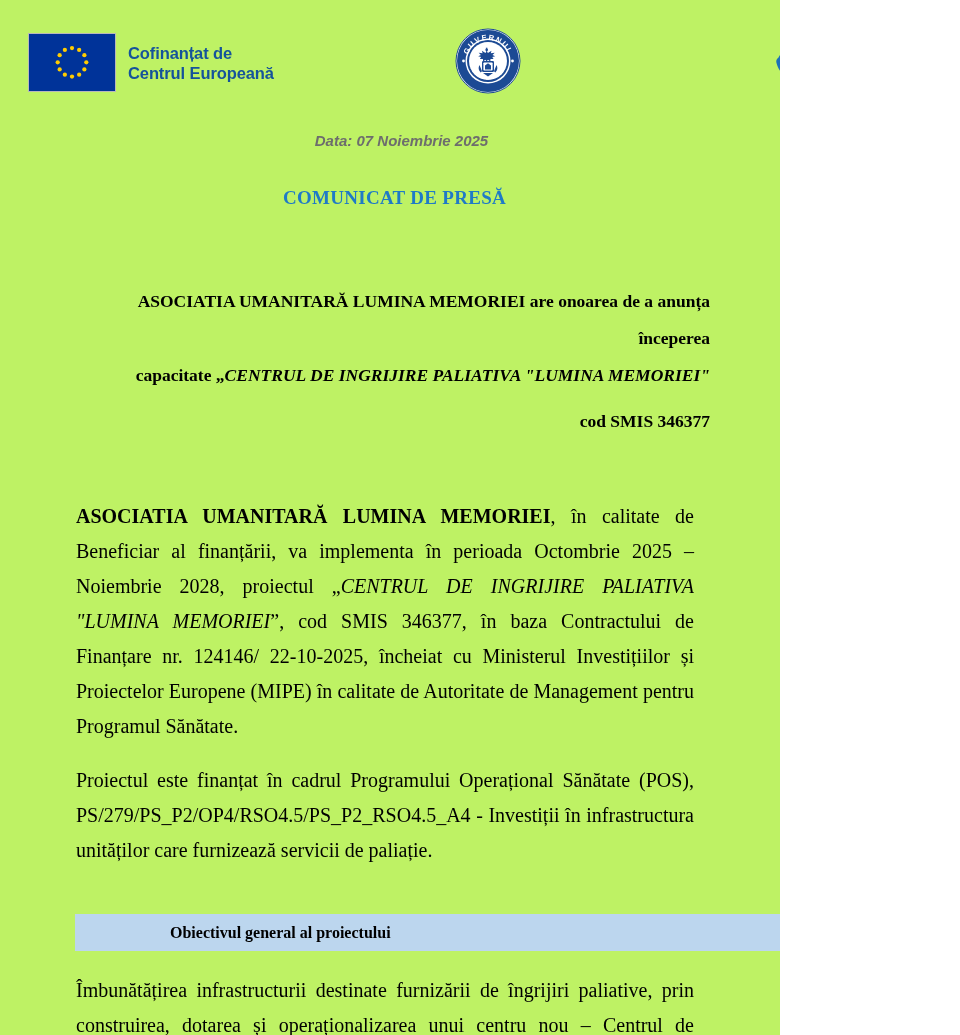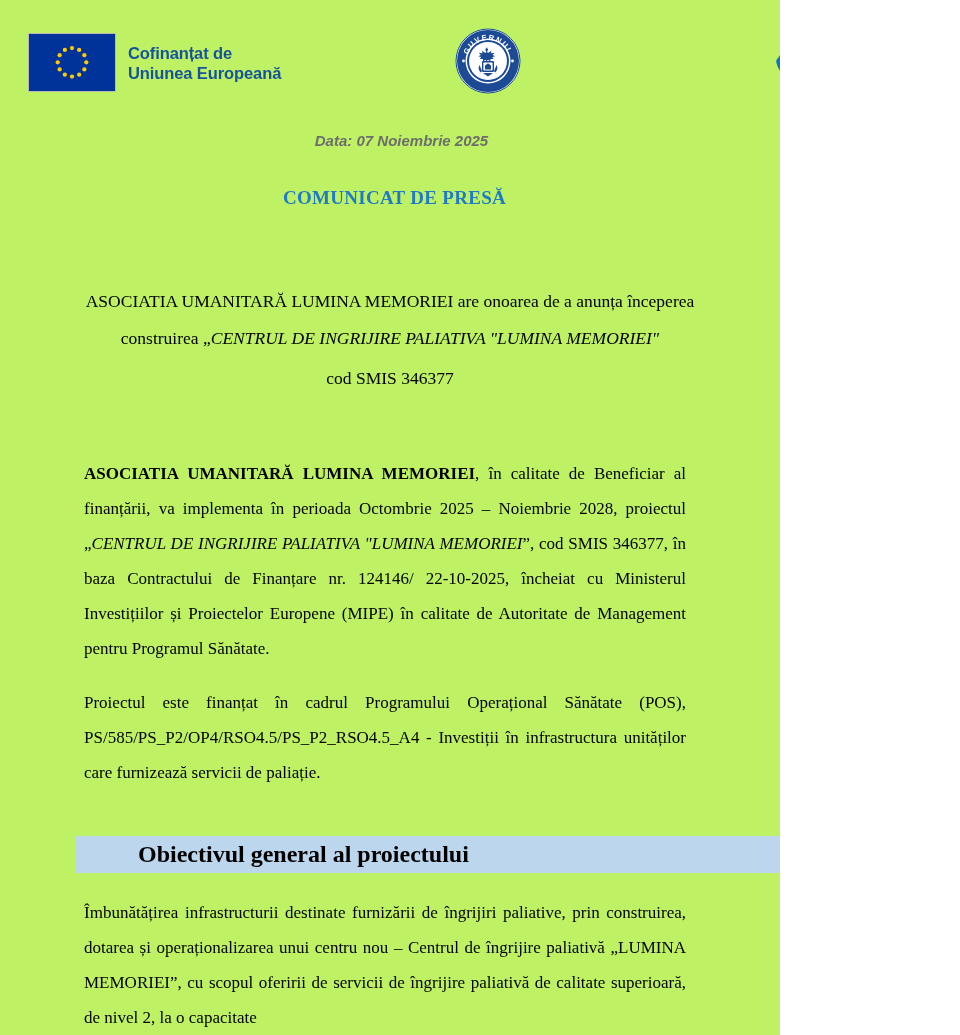--- a/index.html
+++ b/index.html
@@ -108,41 +108,41 @@
     letter-spacing: 0.3px;
     color: #1f7ac7;
     padding-left: 9px;
   }
   .title-1 { margin-top: 38px; }
   .title-2 { margin-top: 35px; }
 
   
   .announce {
     margin: 74px 70px 0 70px;
-    text-align: center;
+    text-align: right;
     font-size: 17.5px;
     line-height: 37px;
-    font-weight: normal;
+    font-weight: bold;
   }
   .announce .proj {
     font-style: italic;
   }
   .announce .smis {
     display: block;
-    margin-top: 3px;
+    margin-top: 9px;
   }
 
   
   .body-wrap {
     margin: 0 82px 0 72px;
   }
   p.para {
-    margin: 12px;
+    margin: 4px;
     text-align: justify;
-    font-size: 17px;
+    font-size: 20px;
     line-height: 35px;
     text-justify: inter-word;
   }
   p.para + p.para { margin-top: 19px; }
   .para .strong { font-weight: bold; }
   .para .ital { font-style: italic; }
 
   .para-1 { margin-top: 59px !important; }
 
   
@@ -151,23 +151,23 @@
     background: #bcd6ee;
     height: 37px;
     width: 803px;
     margin-left: 75px;
     display: flex;
     align-items: center;
   }
   .section-band .heading {
     font-family: "Liberation Serif", "DejaVu Serif", serif;
     font-weight: bold;
-    font-size: 24px;
+    font-size: 16px;
     color: #000;
-    padding-left: 63px;
+    padding-left: 95px;
   }
 
   .after-band { margin-top: 22px !important; }
 </style>
 </head>
 <body>
 
 <div class="page">
 
   <div class="logo-band">
@@ -187,21 +187,21 @@
             <circle cx="36.6" cy="42.1" r="2.2"></circle>
             <circle cx="31.2" cy="36.7" r="2.2"></circle>
             <circle cx="29.2" cy="29.3" r="2.2"></circle>
             <circle cx="31.2" cy="21.9" r="2.2"></circle>
             <circle cx="36.6" cy="16.5" r="2.2"></circle>
           </g>
         </svg>
       </div>
       <div class="eu-text">
         <div>Cofinanțat de</div>
-        <div>Uniunea Europeană</div>
+        <div>Centrul Europeană</div>
       </div>
     </div>
 
     <div class="gov-logo">
       <svg viewBox="0 0 66 66" xmlns="http://www.w3.org/2000/svg">
         <circle cx="33" cy="33" r="32" fill="#ffffff" stroke="#1c4a94" stroke-width="1"></circle>
         <circle cx="33" cy="33" r="31" fill="#1c4a94"></circle>
         <circle cx="33" cy="33" r="22.5" fill="#ffffff"></circle>
         <circle cx="33" cy="33" r="21" fill="#1c4a94"></circle>
         <circle cx="33" cy="33" r="19" fill="#ffffff"></circle>
@@ -262,29 +262,29 @@
     </div>
   </div>
 
   <div class="date-line">Data: 07 Noiembrie 2025</div>
 
   <div class="title-blue title-1">COMUNICAT DE PRESĂ</div>
 
   <div class="announce">
     <span>ASOCIATIA UMANITARĂ LUMINA MEMORIEI</span><span> are onoarea de a anunța începerea</span>
     <br>
-    <span>construirea „</span><span class="proj">CENTRUL DE INGRIJIRE PALIATIVA "LUMINA MEMORIEI"</span>
+    <span>capacitate „</span><span class="proj">CENTRUL DE INGRIJIRE PALIATIVA "LUMINA MEMORIEI"</span>
     <span class="smis">cod SMIS 346377</span>
   </div>
 
   <div class="body-wrap">
 
     <p class="para para-1"><span class="strong">ASOCIATIA UMANITARĂ LUMINA MEMORIEI</span><span>, în calitate de Beneficiar al finanțării, va implementa în perioada Octombrie 2025 – Noiembrie 2028, proiectul „</span><span class="ital">CENTRUL DE INGRIJIRE PALIATIVA "LUMINA MEMORIEI</span><span>”, cod SMIS 346377, în baza Contractului de Finanțare nr. 124146/ 22-10-2025, încheiat cu Ministerul Investițiilor și Proiectelor Europene (MIPE) în calitate de Autoritate de Management pentru Programul Sănătate.</span></p>
 
-    <p class="para">Proiectul este finanțat în cadrul Programului Operațional Sănătate (POS), PS/585/PS_P2/OP4/RSO4.5/PS_P2_RSO4.5_A4 - Investiții în infrastructura unităților care furnizează servicii de paliație.</p>
+    <p class="para">Proiectul este finanțat în cadrul Programului Operațional Sănătate (POS), PS/279/PS_P2/OP4/RSO4.5/PS_P2_RSO4.5_A4 - Investiții în infrastructura unităților care furnizează servicii de paliație.</p>
 
   </div>
 
   <div class="section-band">
     <span class="heading">Obiectivul general al proiectului</span>
   </div>
 
   <div class="body-wrap">
     <p class="para after-band">Îmbunătățirea infrastructurii destinate furnizării de îngrijiri paliative, prin construirea, dotarea și operaționalizarea unui centru nou – Centrul de îngrijire paliativă „LUMINA MEMORIEI”, cu scopul oferirii de servicii de îngrijire paliativă de calitate superioară, de nivel 2, la o capacitate</p>
   </div>

